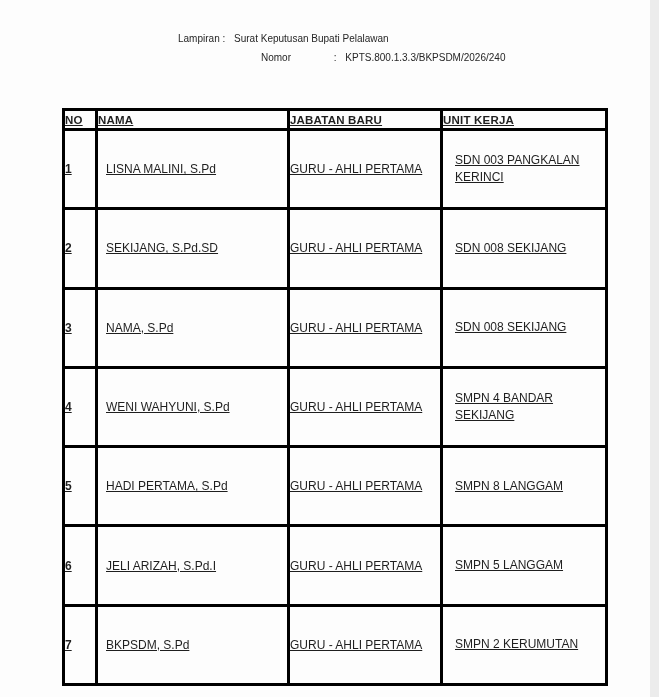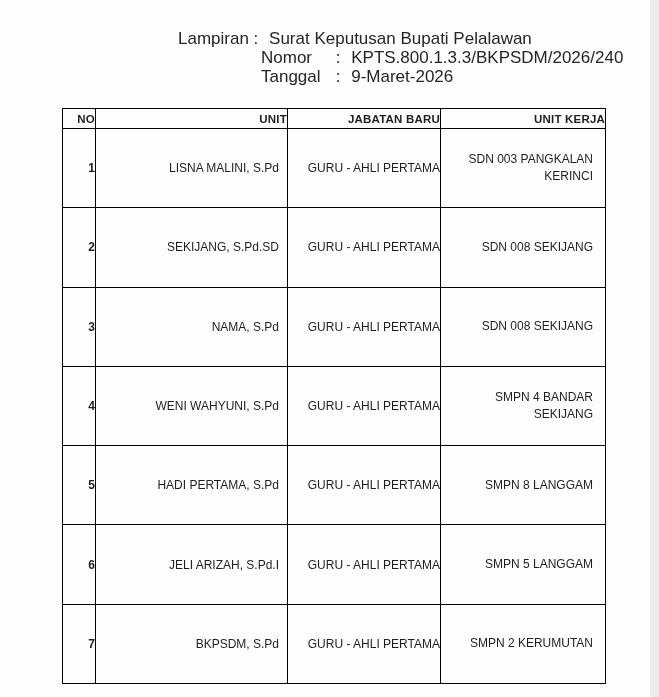--- a/index.html
+++ b/index.html
@@ -13,21 +13,21 @@
   .right-strip {
     position: absolute;
     top: 0; right: 0;
     width: 9px; height: 697px;
     background: #ececec;
   }
   
   .doc-header {
     position: absolute;
     left: 178px; top: 29px;
-    font-size: 17px;
+    font-size: 10px;
     line-height: 19px;
     color: #262626;
     white-space: nowrap;
   }
   .hdr-line .lbl { display: inline; }
   .hdr-line.indent { margin-left: 52px; }
   .hdr-line.indent .lbl { display: inline-block; width: 70px; margin-left: 31px; }
   .hdr-line .sep { display: inline-block; margin-right: 6px; }
   
   .table-wrap {
@@ -38,26 +38,27 @@
     border-collapse: collapse;
     table-layout: fixed;
     width: 543px;
     background: #fdfdfd;
   }
   col.c-no     { width: 33px; }
   col.c-nama   { width: 192px; }
   col.c-jab    { width: 153px; }
   col.c-unit   { width: 165px; }
   th, td {
-    border: 1px solid #000000;
-    text-align: right;
+    border: 3px solid #000000;
+    text-align: left;
     vertical-align: middle;
     color: #1f1f1f;
     font-size: 12px;
     overflow: hidden;
+    text-decoration: underline;
   }
   thead tr { height: 20px; }
   th {
     font-weight: bold;
     font-size: 11.5px;
     letter-spacing: 0.2px;
   }
   tbody tr { height: 79.3px; }
   td.cell-no { font-weight: bold; }
   td.cell-nama, td.cell-jabatan, td.cell-unit { font-weight: normal; }
@@ -73,39 +74,34 @@
   <div class="hdr-line">
     <span class="lbl">Lampiran</span>
     <span class="sep">:</span>
     <span class="val">Surat Keputusan Bupati Pelalawan</span>
   </div>
   <div class="hdr-line indent">
     <span class="lbl">Nomor</span>
     <span class="sep">:</span>
     <span class="val">KPTS.800.1.3.3/BKPSDM/2026/240</span>
   </div>
-  <div class="hdr-line indent">
-    <span class="lbl">Tanggal</span>
-    <span class="sep">:</span>
-    <span class="val">9-Maret-2026</span>
-  </div>
 </div>
 
 <div class="table-wrap">
   <table>
     <colgroup>
       <col class="c-no">
         <col class="c-nama">
         <col class="c-jab">
         <col class="c-unit">
     </colgroup>
     <thead>
       <tr>
         <th>NO</th>
-        <th>UNIT</th>
+        <th>NAMA</th>
         <th>JABATAN BARU</th>
         <th>UNIT KERJA</th>
       </tr>
     </thead>
     <tbody>
         <tr>
     <td class="cell-no">1</td>
     <td class="cell-nama">LISNA MALINI, S.Pd</td>
     <td class="cell-jabatan">GURU - AHLI PERTAMA</td>
     <td class="cell-unit">SDN 003 PANGKALAN

